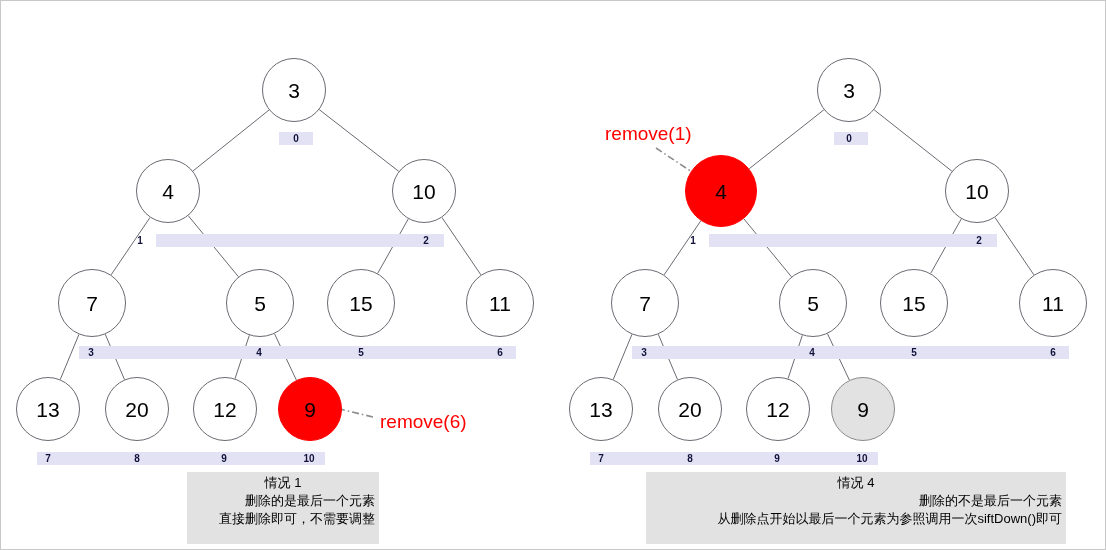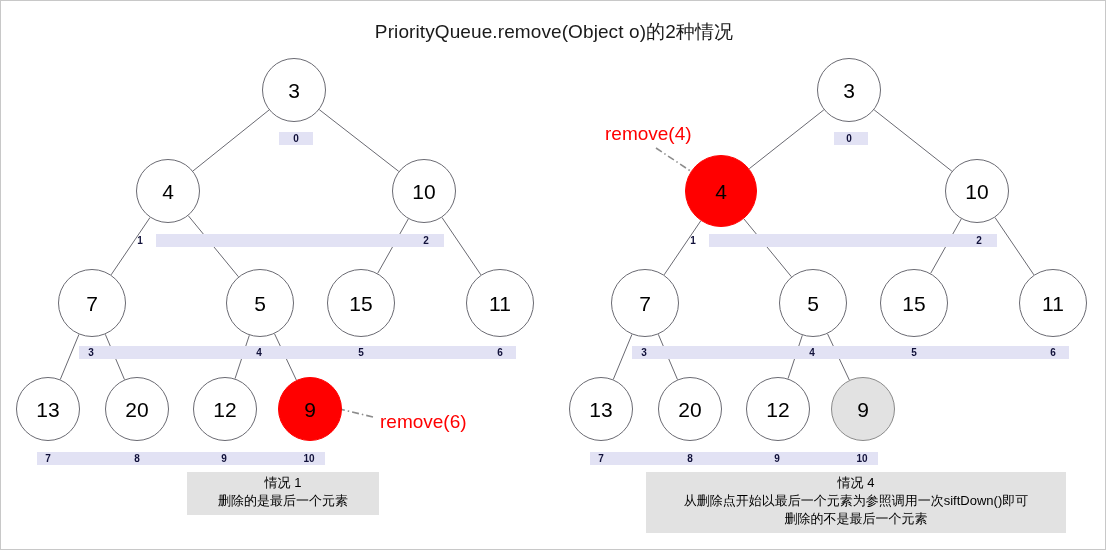--- a/index.html
+++ b/index.html
@@ -77,38 +77,37 @@
     color: #ff0000;
     font-size: 19px;
     white-space: nowrap;
   }
   .caption {
     position: absolute;
     background: #e2e2e2;
     font-size: 13px;
     color: #000000;
     line-height: 18px;
-    padding: 2px 4px 5px 4px;
+    padding: 2px 4px 16px 4px;
     box-sizing: border-box;
   }
   .caption .cap-head {
     display: block;
     text-align: center;
   }
   .caption .cap-line {
     display: block;
-    text-align: center;
+    text-align: right;
   }
 </style>
 </head>
 <body>
 
 <div id="canvas">
 
-  <div id="title">PriorityQueue.remove(Object o)的2种情况</div>
 
   <svg id="edges" viewBox="0 0 1106 550" xmlns="http://www.w3.org/2000/svg">
     <defs>
       <marker id="arrowhead" markerWidth="10" markerHeight="8" refX="9" refY="4" orient="auto" markerUnits="userSpaceOnUse">
         <path d="M0,0 L10,4 L0,8" fill="none" stroke="#8c8c8c" stroke-width="1.6"></path>
       </marker>
     </defs>
     <g id="edge-group">
         <line x1="268.03154269670216" y1="109.01439831454827" x2="191.96845730329784" y2="169.98560168545174" stroke="#6a6a72" stroke-width="1"></line>
         <line x1="318.26973412504475" y1="108.63263958945785" x2="397.73026587495525" y2="170.36736041054215" stroke="#6a6a72" stroke-width="1"></line>
@@ -189,26 +188,27 @@
       <div class="node" style="left: 879px; top: 268px; width: 68px; height: 68px;">15</div>
       <div class="node" style="left: 1018px; top: 268px; width: 68px; height: 68px;">11</div>
       <div class="node" style="left: 568px; top: 376px; width: 64px; height: 64px;">13</div>
       <div class="node" style="left: 657px; top: 376px; width: 64px; height: 64px;">20</div>
       <div class="node" style="left: 745px; top: 376px; width: 64px; height: 64px;">12</div>
       <div class="node gray" style="left: 830px; top: 376px; width: 64px; height: 64px;">9</div>
     </div>
 
   <div class="calltag" style="left:379px; top:410px;">remove(6)</div>
 
-  <div class="calltag" style="left:604px; top:122px;">remove(4)</div>
+  <div class="calltag" style="left:604px; top:122px;">remove(1)</div>
 
   <div class="caption" style="left:186px; top:471px; width:192px;">
     <span class="cap-head">情况 1</span>
     <span class="cap-line">删除的是最后一个元素</span>
+    <span class="cap-line">直接删除即可，不需要调整</span>
   </div>
 
   <div class="caption" style="left:645px; top:471px; width:420px;">
     <span class="cap-head">情况 4</span>
+    <span class="cap-line">删除的不是最后一个元素</span>
     <span class="cap-line">从删除点开始以最后一个元素为参照调用一次siftDown()即可</span>
-    <span class="cap-line">删除的不是最后一个元素</span>
   </div>
 
 </div>
 
 </body></html>

